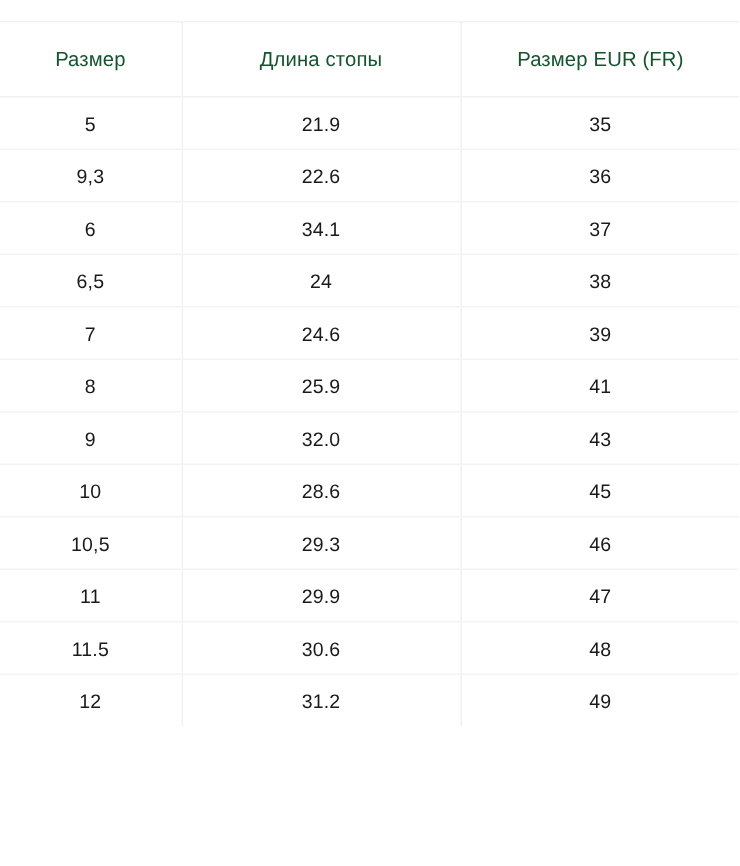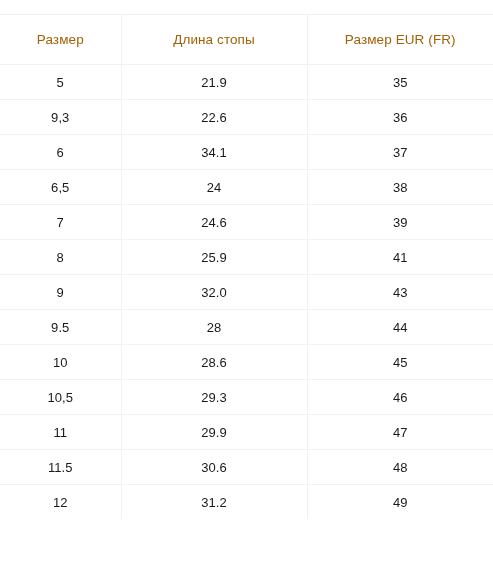--- a/index.html
+++ b/index.html
@@ -31,21 +31,21 @@
 
   table.size-table col.col-size    { width: 121px; }
   table.size-table col.col-length  { width: 186px; }
   table.size-table col.col-eur     { width: 186px; }
 
   thead th {
     height: 49px;
     padding: 0;
     font-weight: 400;
     font-size: 13.5px;
-    color: #a16207;
+    color: #14532d;
     text-align: center;
     vertical-align: middle;
     border-top: 1px solid #f1f1f1;
     border-bottom: 1px solid #f1f1f1;
     border-right: 1px solid #f1f1f1;
     background: #ffffff;
     white-space: nowrap;
     letter-spacing: 0.1px;
   }
   thead th:last-child { border-right: none; margin-left: 36px; }
@@ -117,25 +117,20 @@
           <td>8</td>
           <td>25.9</td>
           <td>41</td>
         </tr>
         <tr>
           <td>9</td>
           <td>32.0</td>
           <td>43</td>
         </tr>
         <tr>
-          <td>9.5</td>
-          <td>28</td>
-          <td>44</td>
-        </tr>
-        <tr>
           <td>10</td>
           <td>28.6</td>
           <td>45</td>
         </tr>
         <tr>
           <td>10,5</td>
           <td>29.3</td>
           <td>46</td>
         </tr>
         <tr>

